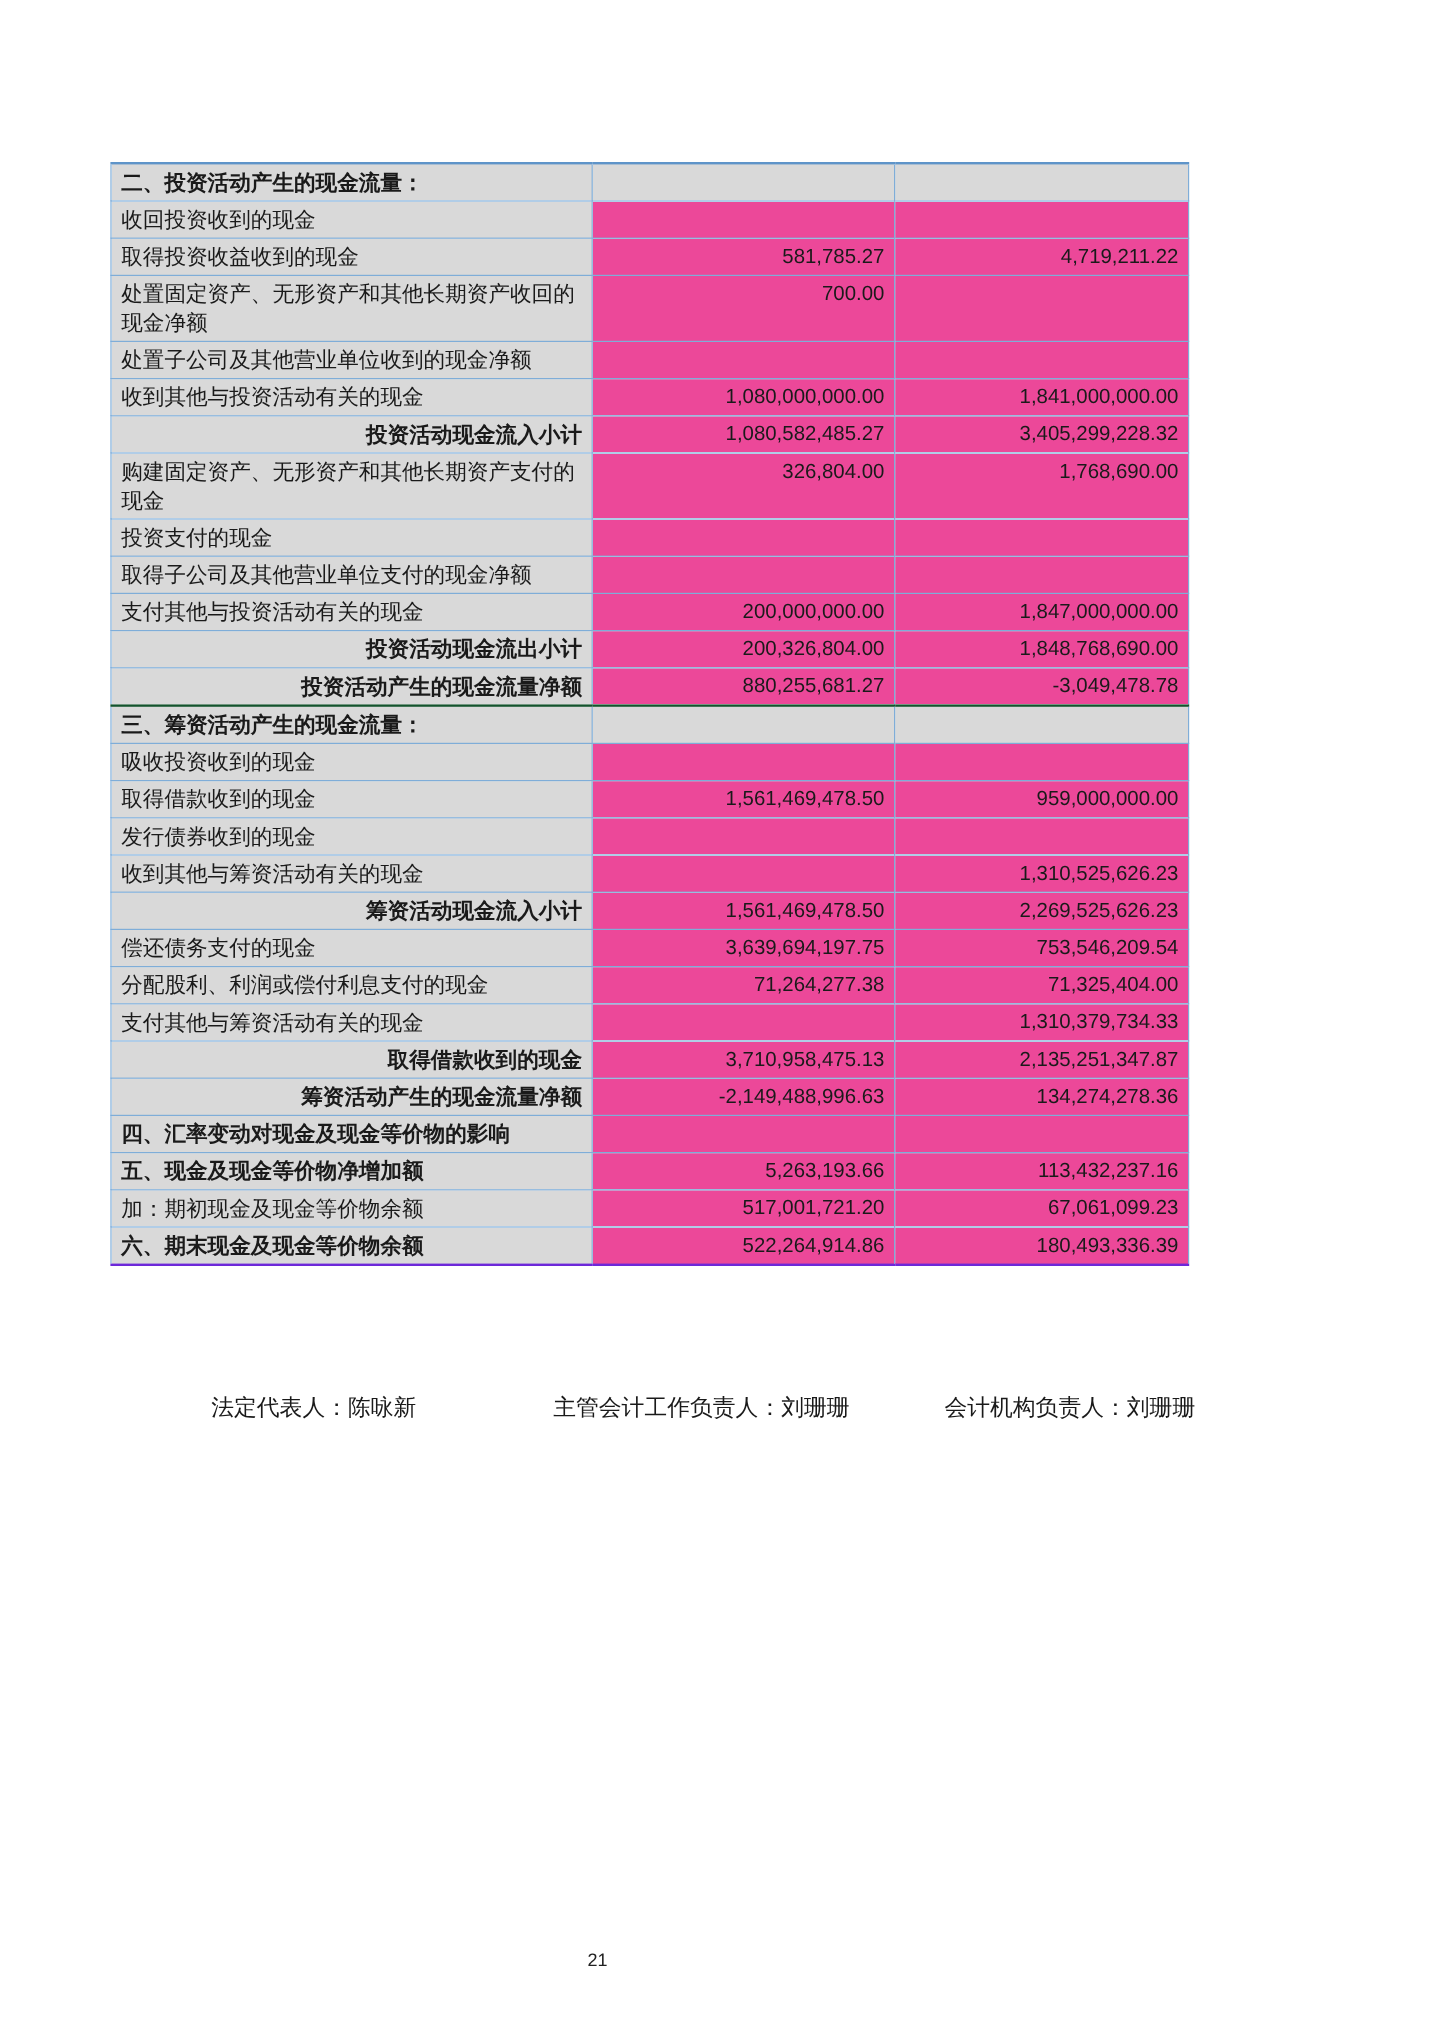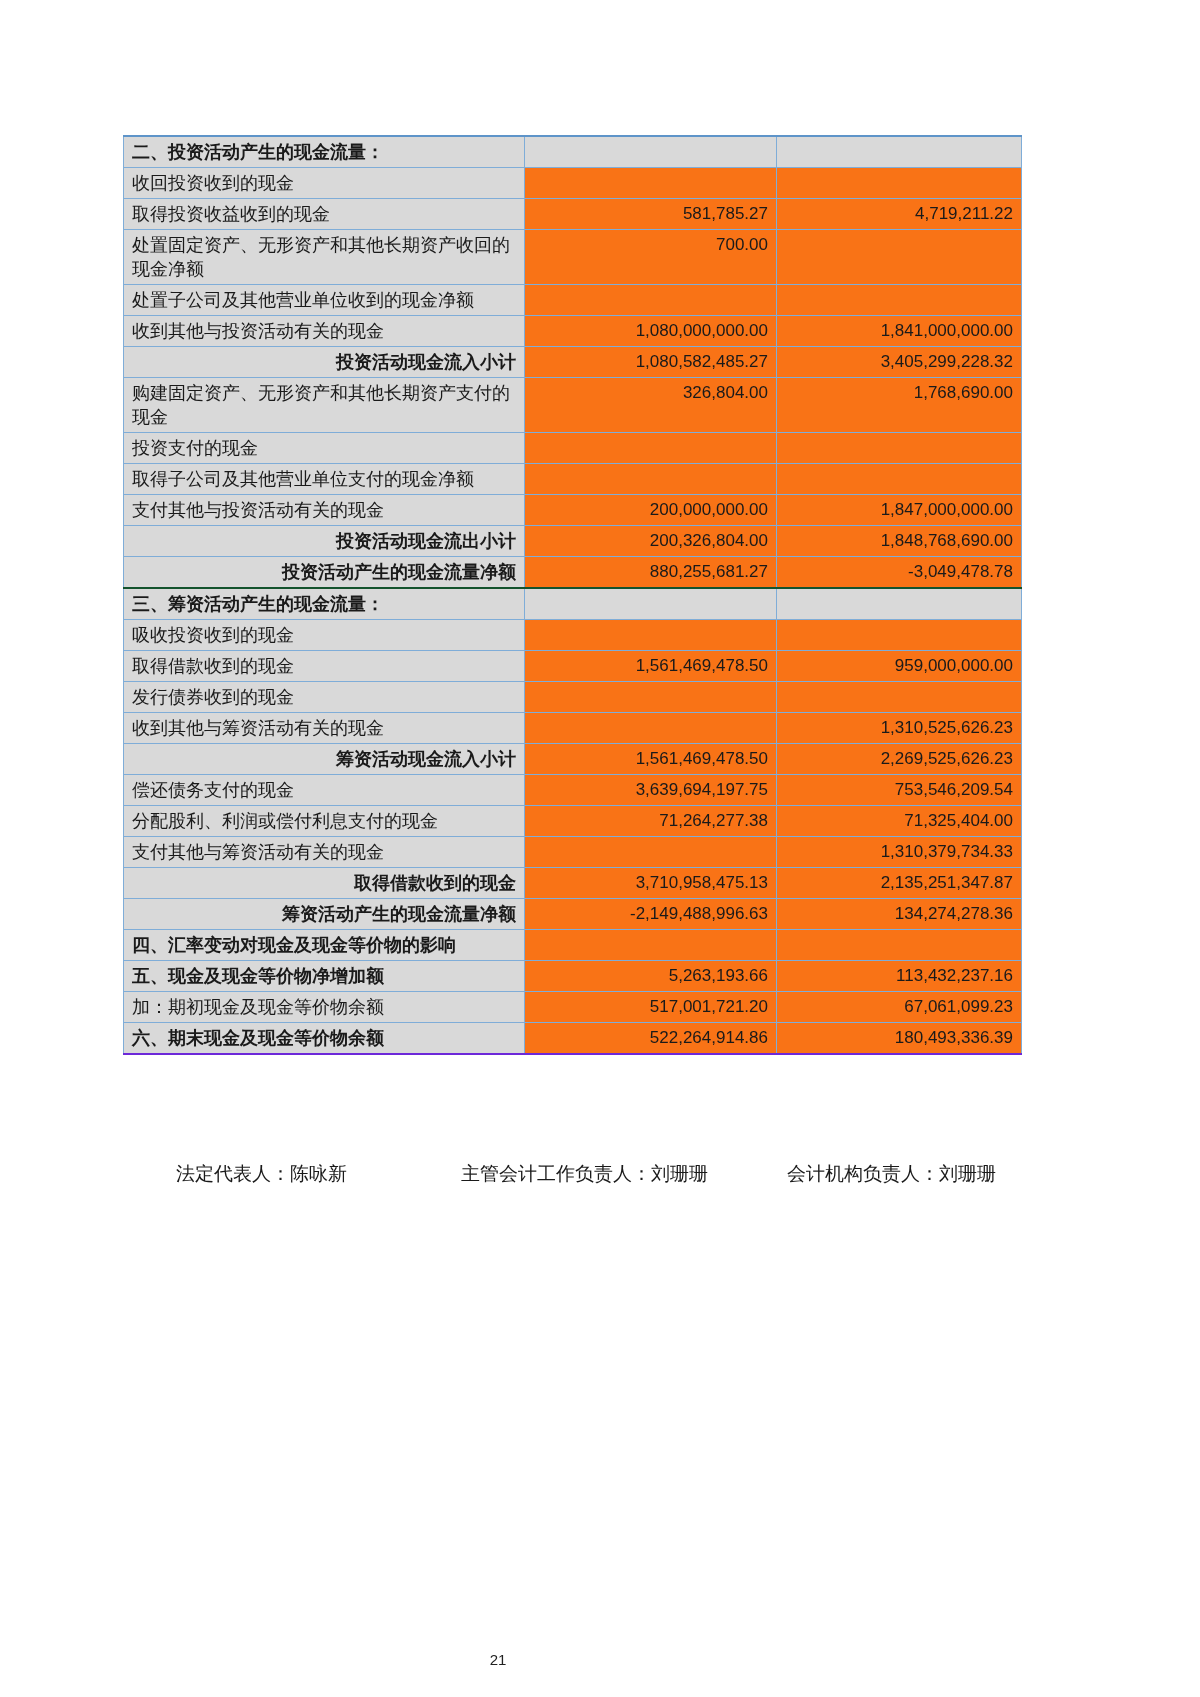--- a/index.html
+++ b/index.html
@@ -8,21 +8,21 @@
     position: relative;
     width: 1200px;
     height: 1697px;
     background: #ffffff;
     font-family: "Liberation Serif", "DejaVu Serif", serif;
     color: #1a1a1a;
     overflow: hidden;
   }
   table.cashflow {
     position: absolute;
-    left: 123px;
+    left: 92px;
     top: 135px;
     width: 898px;
     border-collapse: collapse;
     table-layout: fixed;
     padding-left: 16px;
   }
   table.cashflow col.c-label { width: 401px; }
   table.cashflow col.c-v1    { width: 252px; }
   table.cashflow col.c-v2    { width: 245px; }
   table.cashflow td {
@@ -31,21 +31,21 @@
     line-height: 24px;
     padding: 3px 8px;
     overflow: hidden;
   }
   td.label {
     background: #d9d9d9;
     font-size: 18px;
     text-align: left;
   }
   td.num {
-    background: #f97316;
+    background: #ec4899;
     font-family: "Liberation Sans", "DejaVu Sans", sans-serif;
     font-size: 17px;
     text-align: right;
     padding-right: 13px;
   }
   tr.section td.label { font-weight: bold; }
   tr.section td.num   { background: #d9d9d9; }
   tr.section td       { border-top: 2px solid #14532d; }
   tr.subtotal td.label { font-weight: bold; text-align: right; }
   tr.bold td.label     { font-weight: bold; }
@@ -68,21 +68,20 @@
   .sig-3 { left: 763px; }
   .page-number {
     position: absolute;
     top: 1625px;
     left: 0;
     width: 996px;
     text-align: center;
     font-family: "Liberation Sans", "DejaVu Sans", sans-serif;
     font-size: 15px;
     color: #222222;
-    margin-top: 26px;
   }
 </style>
 </head>
 <body>
 
 <div class="page">
 
   <table class="cashflow">
     <colgroup>
       <col class="c-label">

